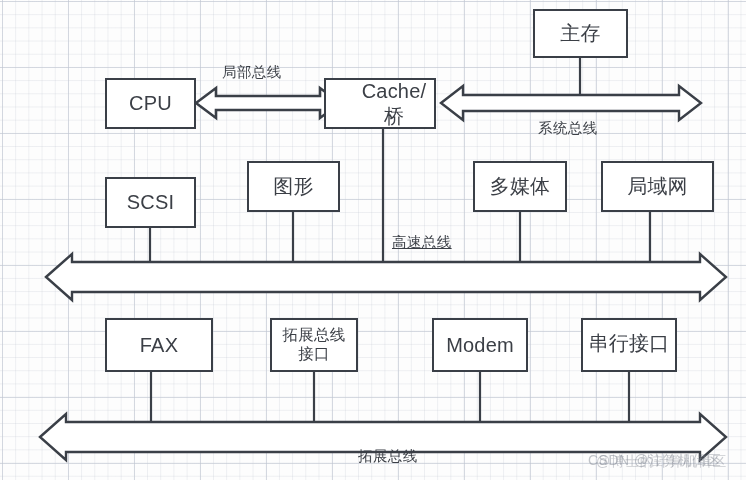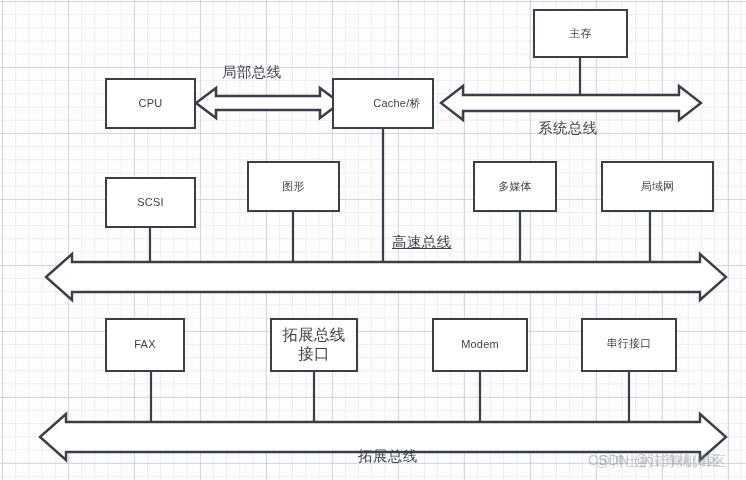--- a/index.html
+++ b/index.html
@@ -37,21 +37,21 @@
   .node-box {
     position: absolute;
     box-sizing: border-box;
     background: #ffffff;
     border: 2px solid #3a3f47;
     display: flex;
     align-items: center;
     justify-content: center;
     text-align: center;
     color: #3b3f46;
-    font-size: 11px;
+    font-size: 20px;
     line-height: 1.22;
     letter-spacing: 0.2px;
     white-space: pre-line;
   }
   .bus-label {
     position: absolute;
     color: #3b3f46;
     font-size: 14.5px;
     letter-spacing: 0.4px;
     white-space: nowrap;
@@ -116,45 +116,45 @@
     <g>
       <path d="M 40 437 L 66 414 L 66 422 L 700 422 L 700 414 L 726 437
                L 700 460 L 700 452 L 66 452 L 66 460 Z" fill="#ffffff" stroke="#3a3f47" stroke-width="2.4" stroke-linejoin="miter"></path>
     </g>
   </svg>
 
   <div class="node-box" style="left:105px; top:78px; width:91px; height:51px;">
     <span>CPU</span>
   </div>
 
-  <div class="node-box" style="left:332px; top:78px; width:102px; height:51px;padding-left:28px;">
+  <div class="node-box" style="left:324px; top:78px; width:112px; height:51px;padding-left:28px;">
     <span>Cache/桥</span>
   </div>
 
   <div class="node-box" style="left:533px; top:9px; width:95px; height:49px;">
     <span>主存</span>
   </div>
 
   <div class="node-box" style="left:105px; top:177px; width:91px; height:51px;">
     <span>SCSI</span>
   </div>
 
   <div class="node-box" style="left:247px; top:161px; width:93px; height:51px;">
     <span>图形</span>
   </div>
 
-  <div class="node-box" style="left:473px; top:161px; width:84px; height:51px;text-align:right;">
+  <div class="node-box" style="left:473px; top:161px; width:94px; height:51px;text-align:right;">
     <span>多媒体</span>
   </div>
 
   <div class="node-box" style="left:601px; top:161px; width:113px; height:51px;">
     <span>局域网</span>
   </div>
 
-  <div class="node-box" style="left:105px; top:318px; width:80px; height:54px;">
+  <div class="node-box" style="left:105px; top:318px; width:108px; height:54px;">
     <span>FAX</span>
   </div>
 
   <div class="node-box" style="left:270px; top:318px; width:88px; height:54px; font-size:15.5px;">
     <span>拓展总线
 接口</span>
   </div>
 
   <div class="node-box" style="left:432px; top:318px; width:96px; height:54px;">
     <span>Modem</span>

